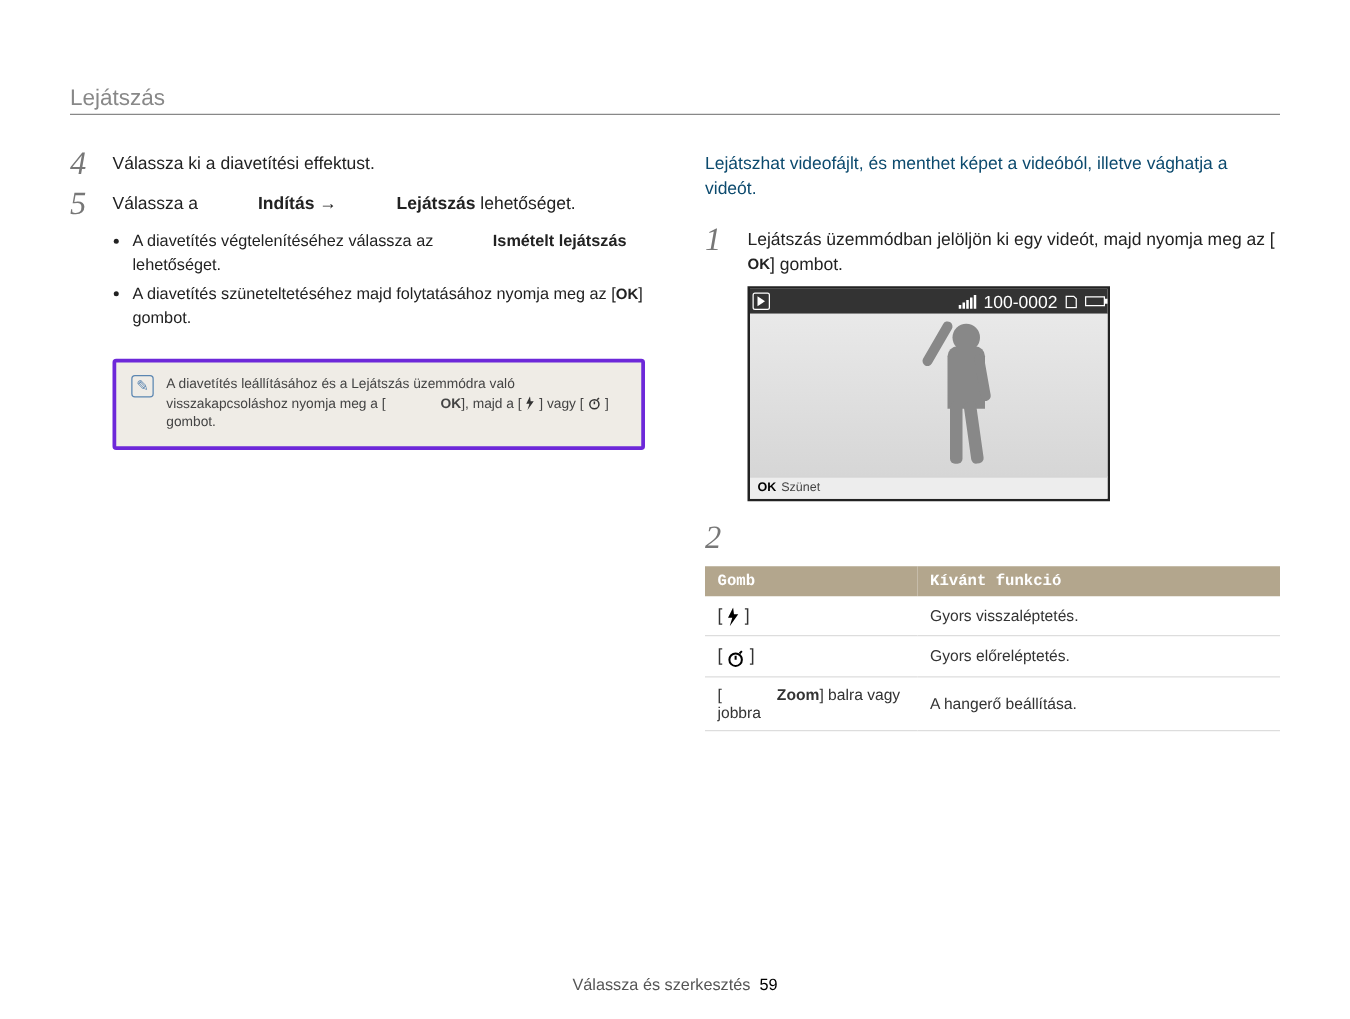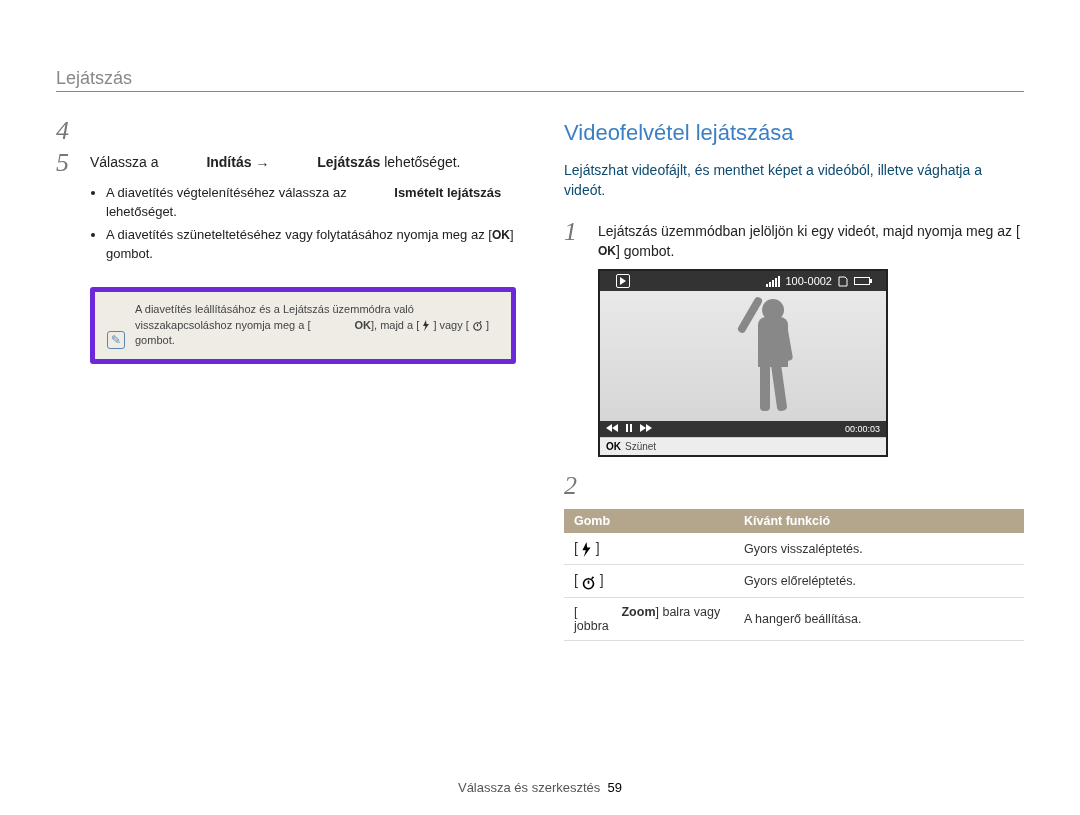--- a/index.html
+++ b/index.html
@@ -66,24 +66,24 @@
   .ok-inline {
     display: inline-block;
     vertical-align: middle;
     font-weight: bold;
     font-size: 12px;
   }
   .notebox {
     margin-top: 24px;
     margin-left: 34px;
     display: flex;
-    align-items: flex-end;
+    align-items: flex-start;
     gap: 10px;
     background: #efece6;
-    border: 5px solid #6d28d9;
+    border: 3px solid #6d28d9;
     border-radius: 3px;
     padding: 10px 12px;
     font-size: 11px;
     color: #444;
     line-height: 1.4;
   }
   .note-icon {
     width: 18px;
     height: 18px;
     border: 1.5px solid #5b86b1;
@@ -132,23 +132,23 @@
     background: #fff;
     margin-top: 6px;
     margin-bottom: 18px;
   }
   .vt-top {
     height: 20px;
     background: #333;
     display: flex;
     align-items: center;
     justify-content: space-between;
-    padding: 0 16px;
+    padding: 0 2px;
     color: #fff;
-    font-size: 11px;
+    font-size: 14px;
   }
   .vt-play-icon {
     width: 14px;
     height: 14px;
     border: 1px solid #fff;
     border-radius: 2px;
     position: relative;
   }
   .vt-play-icon::after {
     content: "";
@@ -291,20 +291,21 @@
     border-collapse: collapse;
     margin-top: 10px;
     font-size: 12.5px;
   }
   table.funcs th {
     background: #b3a68d;
     color: #fff;
     text-align: left;
     padding: 5px 10px;
     font-weight: bold;
+    font-family: Liberation Mono, monospace;
   }
   table.funcs td {
     padding: 7px 10px;
     border-bottom: 1px solid #ddd;
     color: #333;
     vertical-align: middle;
   }
   table.funcs td.icon-cell {
     width: 170px;
   }
@@ -324,35 +325,36 @@
 <body>
 
 <div class="page">
   <div class="header-title">Lejátszás</div>
 
   <div class="cols">
 
     <div class="col">
       <div class="step">
         <div class="stepnum">4</div>
+        <div class="steptext">Válassza ki a diavetítési effektust.</div>
       </div>
 
       <div class="step">
         <div class="stepnum">5</div>
         <div class="steptext">
           <span>Válassza a </span><span class="bold">Indítás</span><span> → </span><span class="bold">Lejátszás</span><span> lehetőséget.</span>
         </div>
       </div>
 
       <ul class="bullets">
         <li>
           <span>A diavetítés végtelenítéséhez válassza az </span><span class="bold">Ismételt lejátszás</span><span> lehetőséget.</span>
         </li>
         <li>
-          <span>A diavetítés szüneteltetéséhez vagy folytatásához nyomja meg az [</span><span class="ok-inline">OK</span><span>] gombot.</span>
+          <span>A diavetítés szüneteltetéséhez majd folytatásához nyomja meg az [</span><span class="ok-inline">OK</span><span>] gombot.</span>
         </li>
       </ul>
 
       <div class="notebox">
         <div class="note-icon note-icon-pencil"></div>
         <div>
           <span>A diavetítés leállításához és a Lejátszás üzemmódra való</span>
           <span>visszakapcsoláshoz nyomja meg a [</span><span class="bold">OK</span><span>], majd a [</span>
           <svg class="flash-svg" width="8" height="11" viewBox="0 0 8 11">
               <path d="M4 0 L1 6 L3.5 6 L2 11 L7 4 L4.5 4 Z" fill="#333"></path>
@@ -362,21 +364,20 @@
               <circle cx="6" cy="7" r="4" fill="none" stroke="#333" stroke-width="1.3"></circle>
               <path d="M6 7 L6 4.5" stroke="#333" stroke-width="1.3"></path>
               <path d="M8.5 3 L10 1.5" stroke="#333" stroke-width="1.3"></path>
             </svg>
           <span>] gombot.</span>
         </div>
       </div>
     </div>
 
     <div class="col">
-      <div class="section-title">Videofelvétel lejátszása</div>
       <div class="intro">Lejátszhat videofájlt, és menthet képet a videóból, illetve vághatja a videót.</div>
 
       <div class="step">
         <div class="stepnum">1</div>
         <div class="steptext">
           <span>Lejátszás üzemmódban jelöljön ki egy videót, majd nyomja meg az [</span><span class="ok-inline">OK</span><span>] gombot.</span>
         </div>
       </div>
 
       <div class="video-thumb">
@@ -399,31 +400,20 @@
         </div>
         <div class="vt-body">
           <div class="kid">
             <div class="head"></div>
             <div class="arm1"></div>
             <div class="body"></div>
             <div class="arm2"></div>
             <div class="leg1"></div>
             <div class="leg2"></div>
           </div>
-        </div>
-        <div class="vt-ctrl">
-          <div class="ctrls">
-            <span><span class="tri-l"></span><span class="tri-l"></span></span>
-            <span class="pausebar">
-                <span></span>
-                <span></span>
-              </span>
-            <span><span class="tri-r"></span><span class="tri-r"></span></span>
-          </div>
-          <span>00:00:03</span>
         </div>
         <div class="vt-status">
           <span class="okb">OK</span>
           <span>Szünet</span>
         </div>
       </div>
 
       <div class="step">
         <div class="stepnum">2</div>
       </div>

